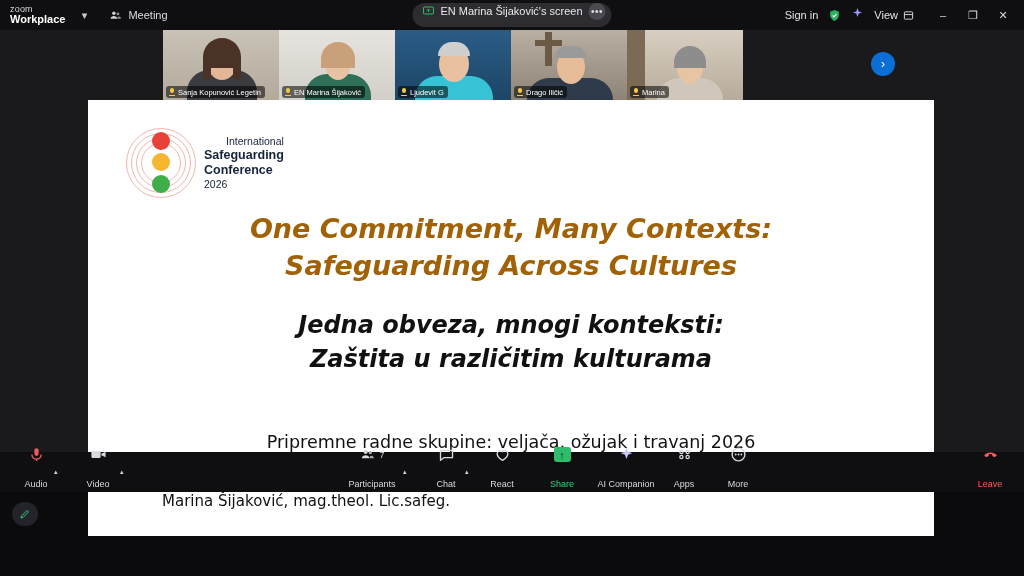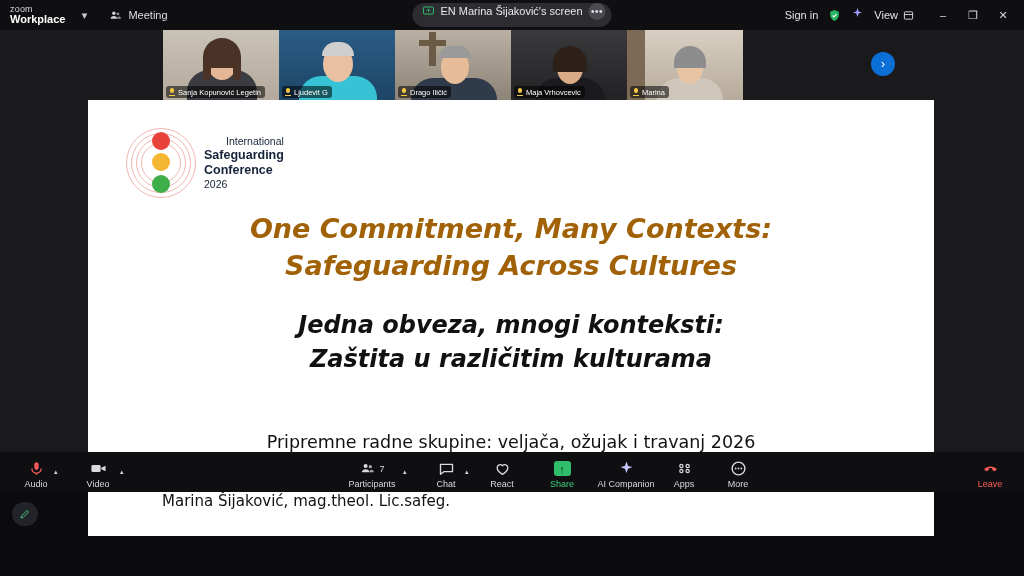--- a/index.html
+++ b/index.html
@@ -179,21 +179,21 @@
     width: 1024px; height: 40px;
     background: #0f0f11;
     color: #d9d9de;
   }
   .tb-item {
     position: absolute; bottom: 3px;
     display: flex; flex-direction: column; align-items: center;
     font-size: 9px; color: #d9d9de; width: 64px;
   }
   .tb-item .glyph { height: 19px; display: flex; align-items: center; justify-content: center; font-size: 15px; }
-  .tb-item .lbl { margin-top: 1px; }
+  .tb-item .lbl { margin-top: 15px; }
   .chev { position: absolute; bottom: 16px; font-size: 7px; color: #cfcfd5; }
   .badge { font-size: 9px; color: #d9d9de; }
   .leave { color: #ff5b5b !important; }
   .share-ico {
     width: 17px; height: 15px; background: #2fbd6b; border-radius: 3px;
     display: flex; align-items: center; justify-content: center;
     color: #0b2c19; font-size: 11px; font-weight: bold;
   }
 </style>
 </head>
@@ -269,20 +269,35 @@
       </div>
       <div class="namebar">
         <span class="mic">
             <span class="cap"></span>
             <span class="base"></span>
           </span>
         <span>Sanja Kopunović Legetin</span>
       </div>
     </div>
 
+    <div class="tile active">
+      <div class="face">
+        <div class="bg-wall" style="background:linear-gradient(#e7e4df,#d2cfc9)"></div>
+        <div class="body" style="left:26px;top:44px;width:66px;height:30px;background:#2f6f57"></div>
+        <div class="head" style="left:46px;top:18px;width:26px;height:32px;background:#e8c3a3"></div>
+        <div style="position:absolute;left:42px;top:12px;width:34px;height:26px;background:#caa07a;border-radius:17px 17px 0 0"></div>
+      </div>
+      <div class="namebar">
+        <span class="mic">
+            <span class="cap"></span>
+            <span class="base"></span>
+          </span>
+        <span>EN Marina Šijaković</span>
+      </div>
+    </div>
 
     <div class="tile">
       <div class="face">
         <div class="bg-wall" style="background:linear-gradient(#2a5c86,#1d4566)"></div>
         <div class="body" style="left:20px;top:46px;width:78px;height:28px;background:#36c3d6"></div>
         <div class="head" style="left:44px;top:16px;width:30px;height:36px;background:#e9c0a0"></div>
         <div style="position:absolute;left:43px;top:12px;width:32px;height:14px;background:#cfcfcf;border-radius:16px 16px 0 0"></div>
       </div>
       <div class="namebar">
         <span class="mic">
@@ -304,35 +319,20 @@
       </div>
       <div class="namebar">
         <span class="mic">
             <span class="cap"></span>
             <span class="base"></span>
           </span>
         <span>Drago Iličić</span>
       </div>
     </div>
 
-    <div class="tile">
-      <div class="face">
-        <div class="bg-wall" style="background:linear-gradient(#3a3a3d,#222225)"></div>
-        <div class="body" style="left:24px;top:48px;width:70px;height:26px;background:#1b1b1f"></div>
-        <div class="head" style="left:46px;top:22px;width:26px;height:32px;background:#d9ab86"></div>
-        <div style="position:absolute;left:42px;top:16px;width:34px;height:26px;background:#2c2018;border-radius:17px 17px 0 0"></div>
-      </div>
-      <div class="namebar">
-        <span class="mic">
-            <span class="cap"></span>
-            <span class="base"></span>
-          </span>
-        <span>Maja Vrhovcevic</span>
-      </div>
-    </div>
 
     <div class="tile">
       <div class="face">
         <div class="bg-wall" style="background:linear-gradient(#d8cfc2,#b7ab9b)"></div>
         <div style="position:absolute;left:0;top:0;width:18px;height:70px;background:#7d6a55"></div>
         <div class="body" style="left:30px;top:48px;width:66px;height:26px;background:#cfc7bb"></div>
         <div class="head" style="left:50px;top:22px;width:26px;height:32px;background:#e7c4a4"></div>
         <div style="position:absolute;left:47px;top:16px;width:32px;height:22px;background:#8d8d8d;border-radius:16px 16px 0 0"></div>
       </div>
       <div class="namebar">

